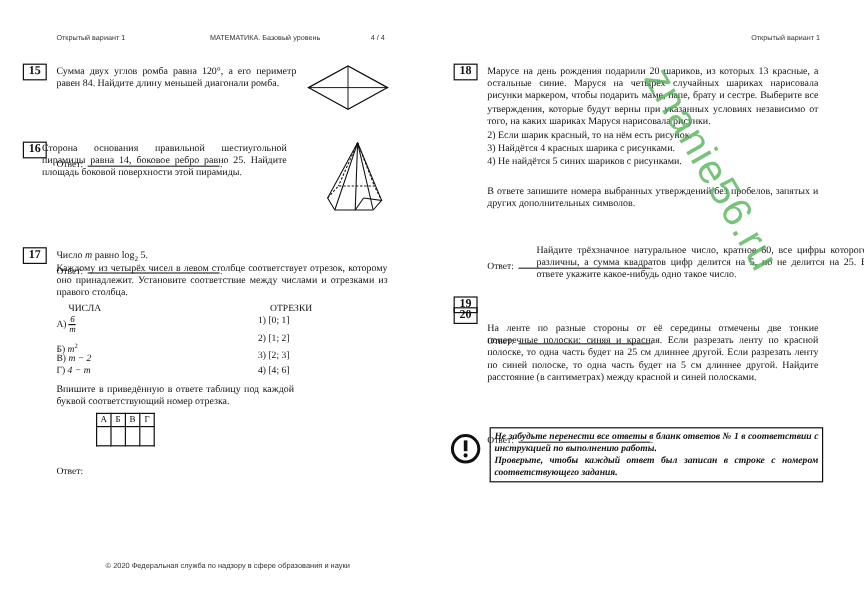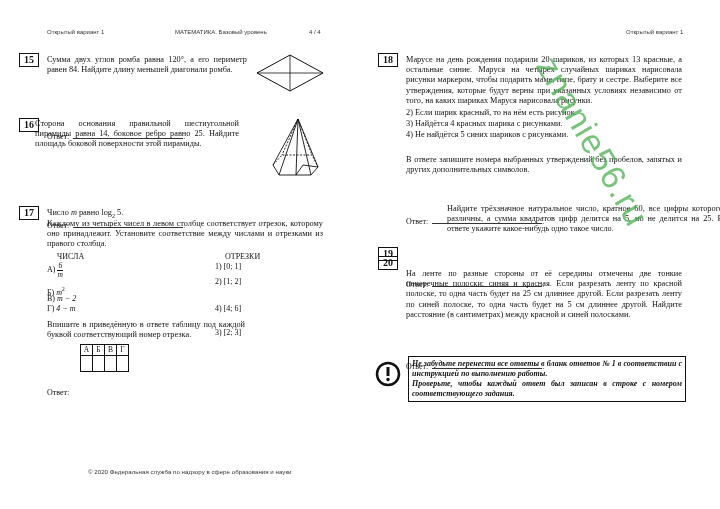--- a/index.html
+++ b/index.html
@@ -77,21 +77,21 @@
 </div>
 <div class="opt" style="left:47px; top:294px;">
   <span>В)</span> <i>m − 2</i>
 </div>
 <div class="opt" style="left:47px; top:304px;">
   <span>Г)</span> <i>4 − m</i>
 </div>
 
 <div class="opt" style="left:215px; top:262px;"><span>1)</span>&nbsp;<span>[0; 1]</span></div>
 <div class="opt" style="left:215px; top:277px;"><span>2)</span>&nbsp;<span>[1; 2]</span></div>
-<div class="opt" style="left:215px; top:291px;margin-top:37px;"><span>3)</span>&nbsp;<span>[2; 3]</span></div>
+<div class="opt" style="left:215px; top:291px;"><span>3)</span>&nbsp;<span>[2; 3]</span></div>
 <div class="opt" style="left:215px; top:304px;"><span>4)</span>&nbsp;<span>[4; 6]</span></div>
 
 <div class="qtext" style="left:47px; top:320px; width:198px;">Впишите в приведённую в ответе таблицу под каждой буквой соответствующий номер отрезка.</div>
 <div class="ans" style="left:47px; top:352px;">Ответ:</div>
 <table class="grid" style="left:80px; top:344px;">
   <tbody>
       <tr>
     <td>А</td>
     <td>Б</td>
     <td>В</td>

